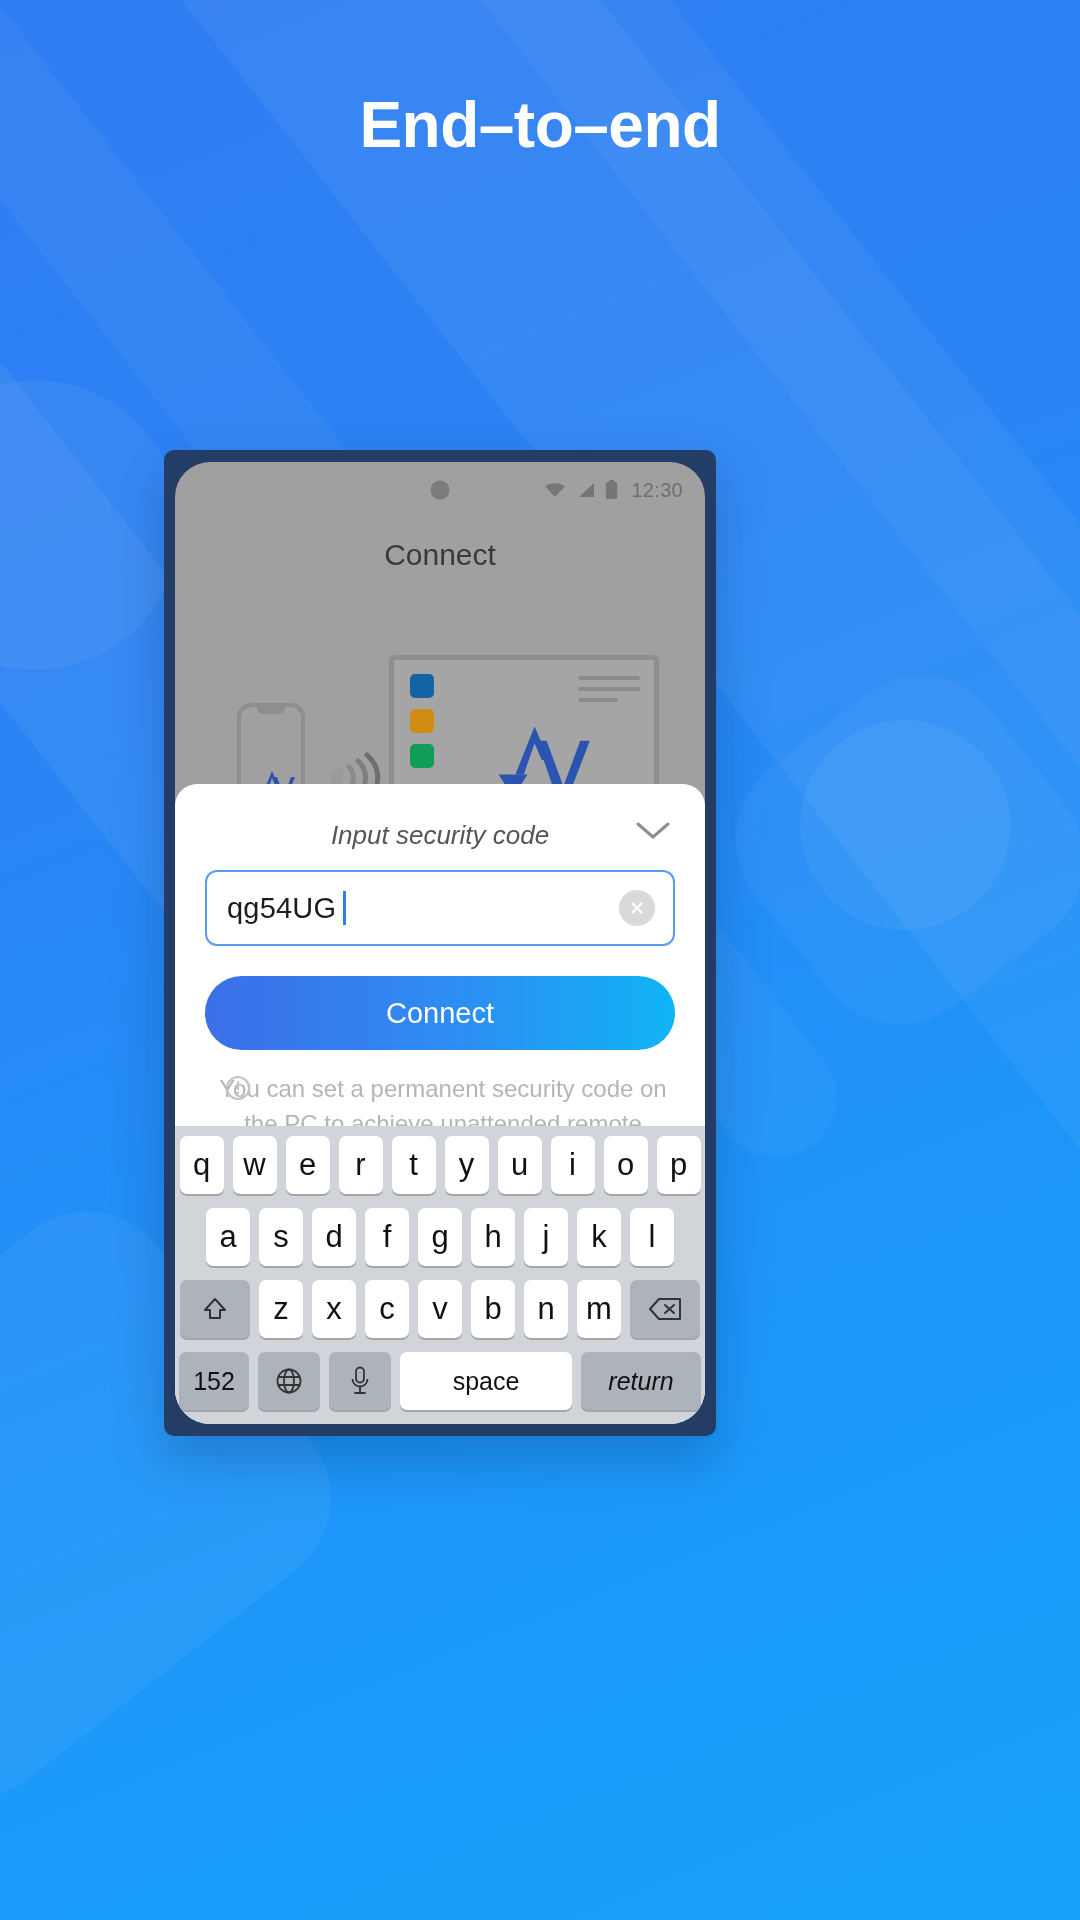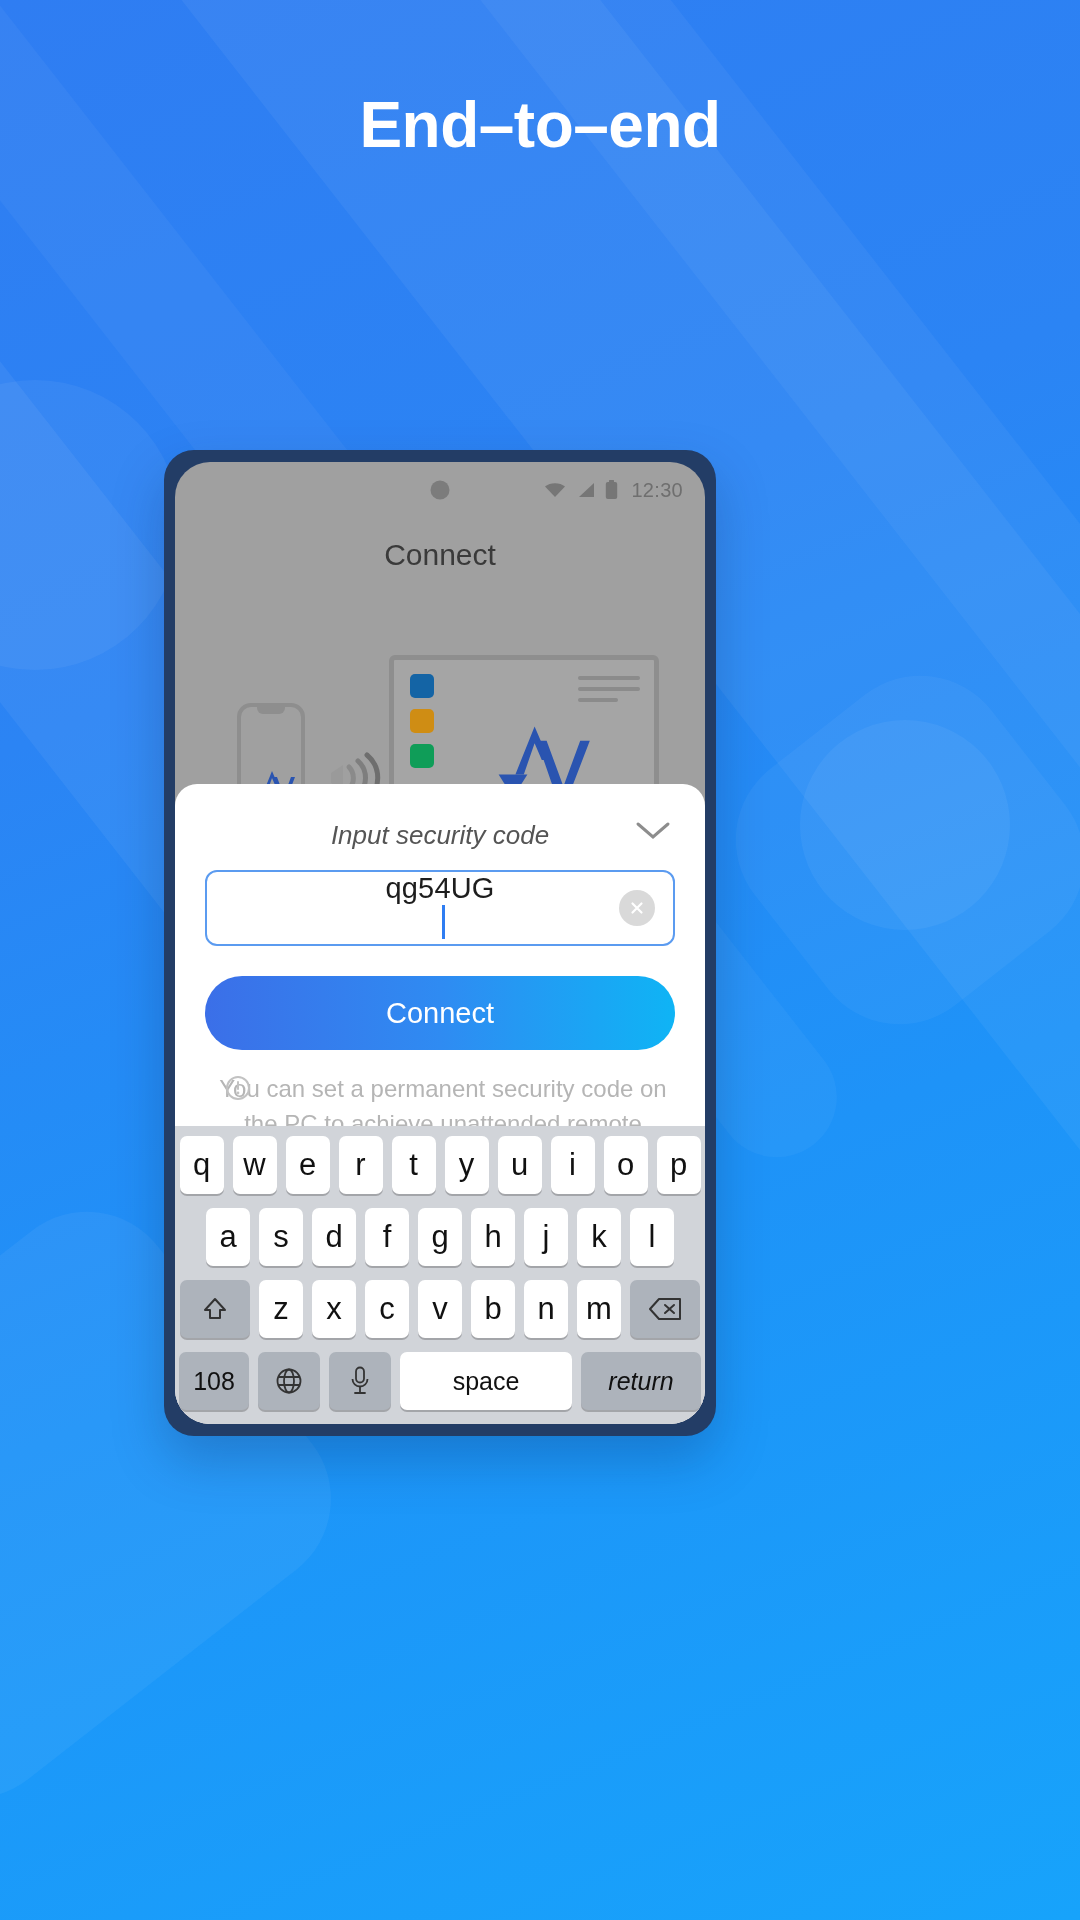--- a/index.html
+++ b/index.html
@@ -46,21 +46,21 @@
     color:#ecf5ff; font-size:33px; font-weight:400;
     line-height:1.33; padding-top:32px;
   }
 
   
   .phone {
     position:absolute;
     left:164px; top:450px;
     width:552px; height:986px;
     background:#233d66;
-    border-radius:30px;
+    border-radius:10px;
     box-shadow:0 24px 52px rgba(10,40,90,0.26);
     padding:12px 11px;
     z-index:6;
   }
   .screen {
     position:relative; width:100%; height:100%;
     background:#a0a0a0;
     border-radius:35px;
     overflow:hidden;
   }
@@ -125,21 +125,20 @@
     position:absolute; right:2px; top:12px;
   }
   .code-input {
     margin-top:6px;
     height:76px;
     border:2px solid #5b9bf0;
     border-radius:12px;
     display:flex; align-items:center;
     padding:0 20px;
     position:relative;
-    flex-direction:column;
   }
   .code-text { font-size:29px; color:#1d1d1d; letter-spacing:0.2px;}
   .caret {
     display:inline-block; width:3px; height:34px;
     background:#2f7df2; margin-left:7px;
     vertical-align:middle;
   }
   .clear-btn {
     position:absolute; right:18px; top:50%; transform:translateY(-50%);
     width:36px; height:36px; border-radius:50%;
@@ -341,21 +340,21 @@
           <div class="key">n</div>
           <div class="key">m</div>
           <div class="key wide">
             <svg width="34" height="24" viewBox="0 0 34 24">
               <path d="M11 2 L32 2 L32 22 L11 22 L2 12 Z" fill="none" stroke="#333333" stroke-width="2" stroke-linejoin="round"></path>
               <path d="M17 8 L26 16 M26 8 L17 16" stroke="#333333" stroke-width="2" stroke-linecap="round"></path>
             </svg>
           </div>
         </div>
         <div class="kb-row r4">
-          <div class="key num">108</div>
+          <div class="key num">152</div>
           <div class="key globe">
             <svg width="28" height="28" viewBox="0 0 28 28">
               <circle cx="14" cy="14" r="11.5" fill="none" stroke="#333333" stroke-width="1.8"></circle>
               <ellipse cx="14" cy="14" rx="5" ry="11.5" fill="none" stroke="#333333" stroke-width="1.8"></ellipse>
               <path d="M3 10 L25 10 M3 18 L25 18" stroke="#333333" stroke-width="1.8"></path>
             </svg>
           </div>
           <div class="key mic">
             <svg width="22" height="30" viewBox="0 0 22 30">
               <rect x="7" y="1.5" width="8" height="15" rx="4" fill="none" stroke="#333333" stroke-width="1.8"></rect>

